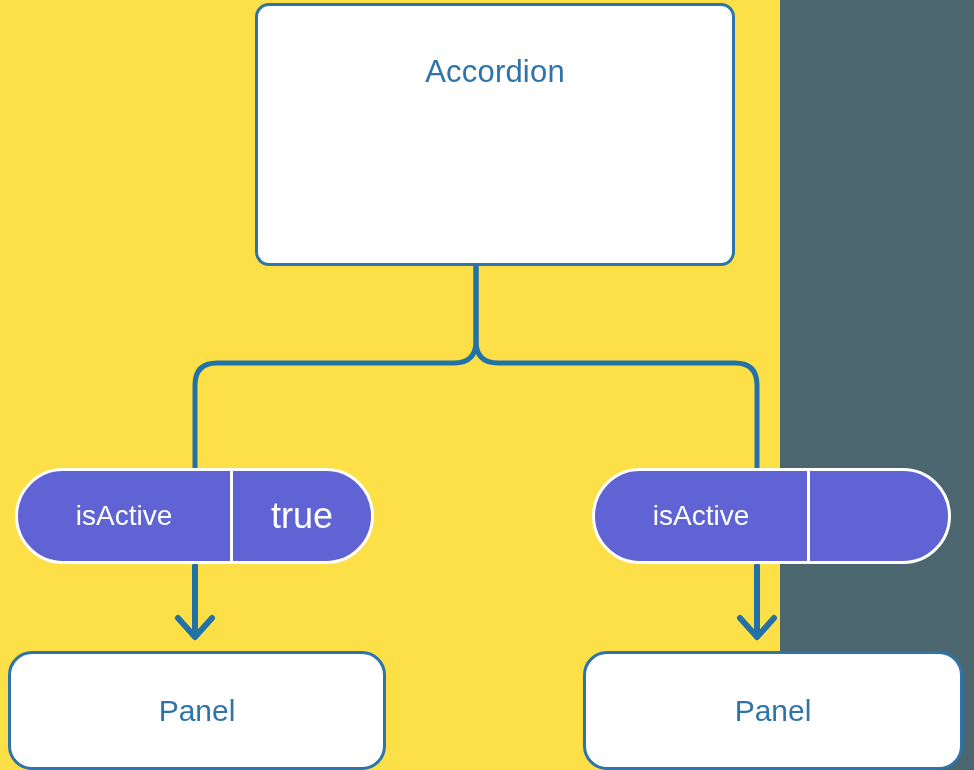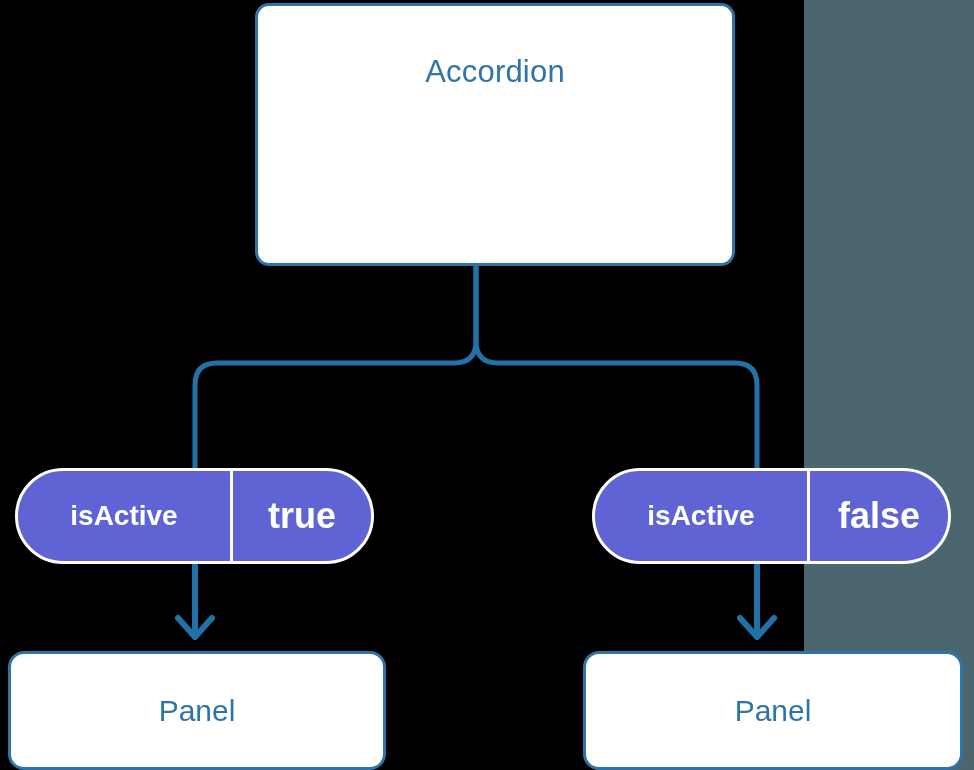--- a/index.html
+++ b/index.html
@@ -10,22 +10,21 @@
     width: 974px;
     height: 770px;
     background: #4c6670;
     font-family: "Liberation Sans", sans-serif;
     overflow: hidden;
   }
   #stage {
     position: relative;
     width: 780px;
     height: 770px;
-    background: #000000;
-    padding-left: 24px;
+    background: #fde047;
   }
 
   
   #connectors {
     position: absolute;
     left: 0;
     top: 0;
     width: 974px;
     height: 770px;
     z-index: 1;
@@ -97,21 +96,20 @@
 
   
   .pill-filled {
     position: absolute;
     height: 96px;
     top: 468px;
     background: #5f63d4;
     border: 3px solid #ffffff;
     border-radius: 48px;
     z-index: 3;
-    font-weight: bold;
   }
   .pill-filled .pill-key {
     color: #ffffff;
     font-size: 28px;
     border-right: 3px solid #ffffff;
   }
   .pill-filled .pill-val {
     flex: 1;
     color: #ffffff;
     font-size: 36px;
@@ -125,21 +123,21 @@
     left: 592px;
     width: 359px;
   }
   #pill-right .pill-key { width: 215px; }
 
   
   .panel {
     position: absolute;
     background: #ffffff;
     border: 3px solid #2e74a8;
-    border-radius: 16px;
+    border-radius: 24px;
     box-sizing: border-box;
     display: flex;
     align-items: center;
     justify-content: center;
     z-index: 2;
   }
   #panel-left {
     left: 8px;
     top: 651px;
     width: 378px;
@@ -184,21 +182,20 @@
     <div class="pill-val">0</div>
   </div>
 
   <div class="pill pill-filled" id="pill-left">
     <div class="pill-key">isActive</div>
     <div class="pill-val">true</div>
   </div>
 
   <div class="pill pill-filled" id="pill-right">
     <div class="pill-key">isActive</div>
-    <div class="pill-val">false</div>
   </div>
 
   <div class="panel" id="panel-left">
     <div class="panel-title">Panel</div>
   </div>
 
   <div class="panel" id="panel-right">
     <div class="panel-title">Panel</div>
   </div>
 

